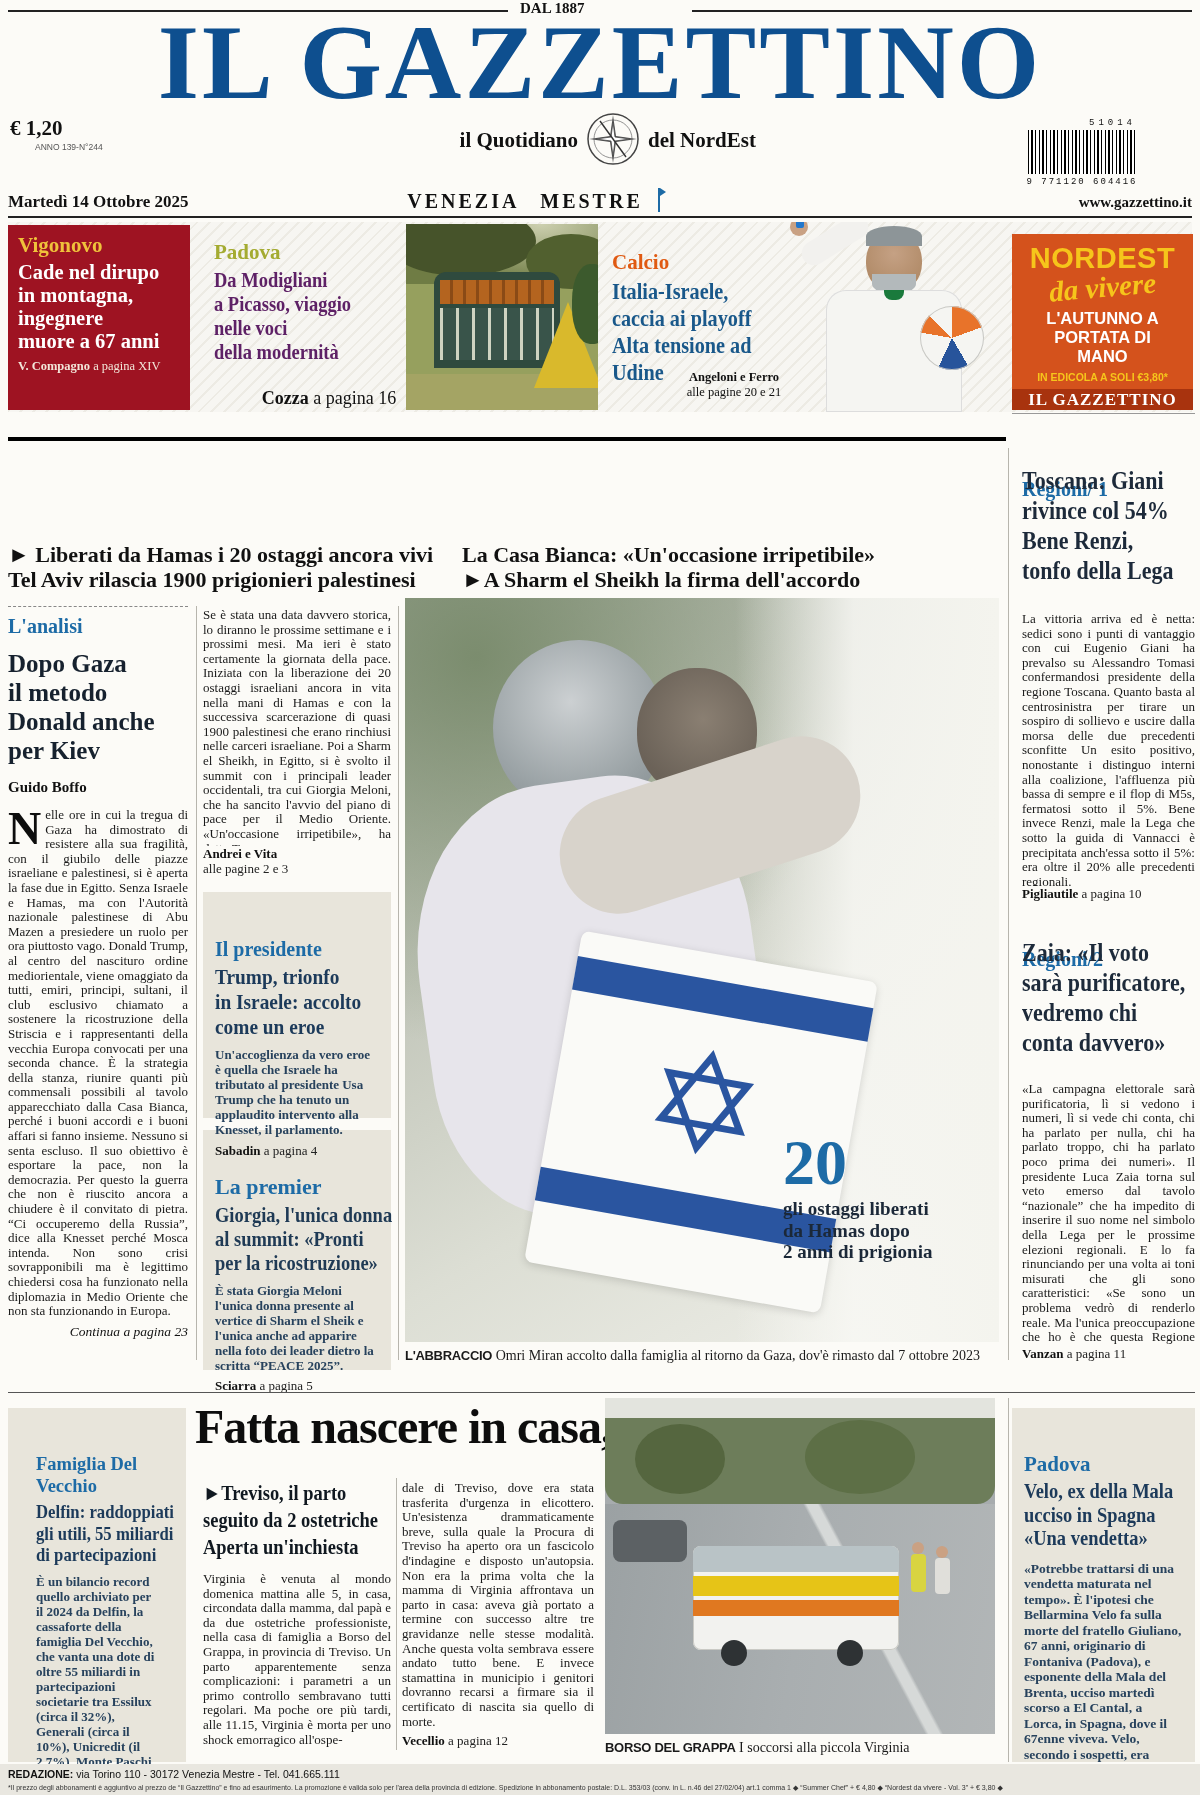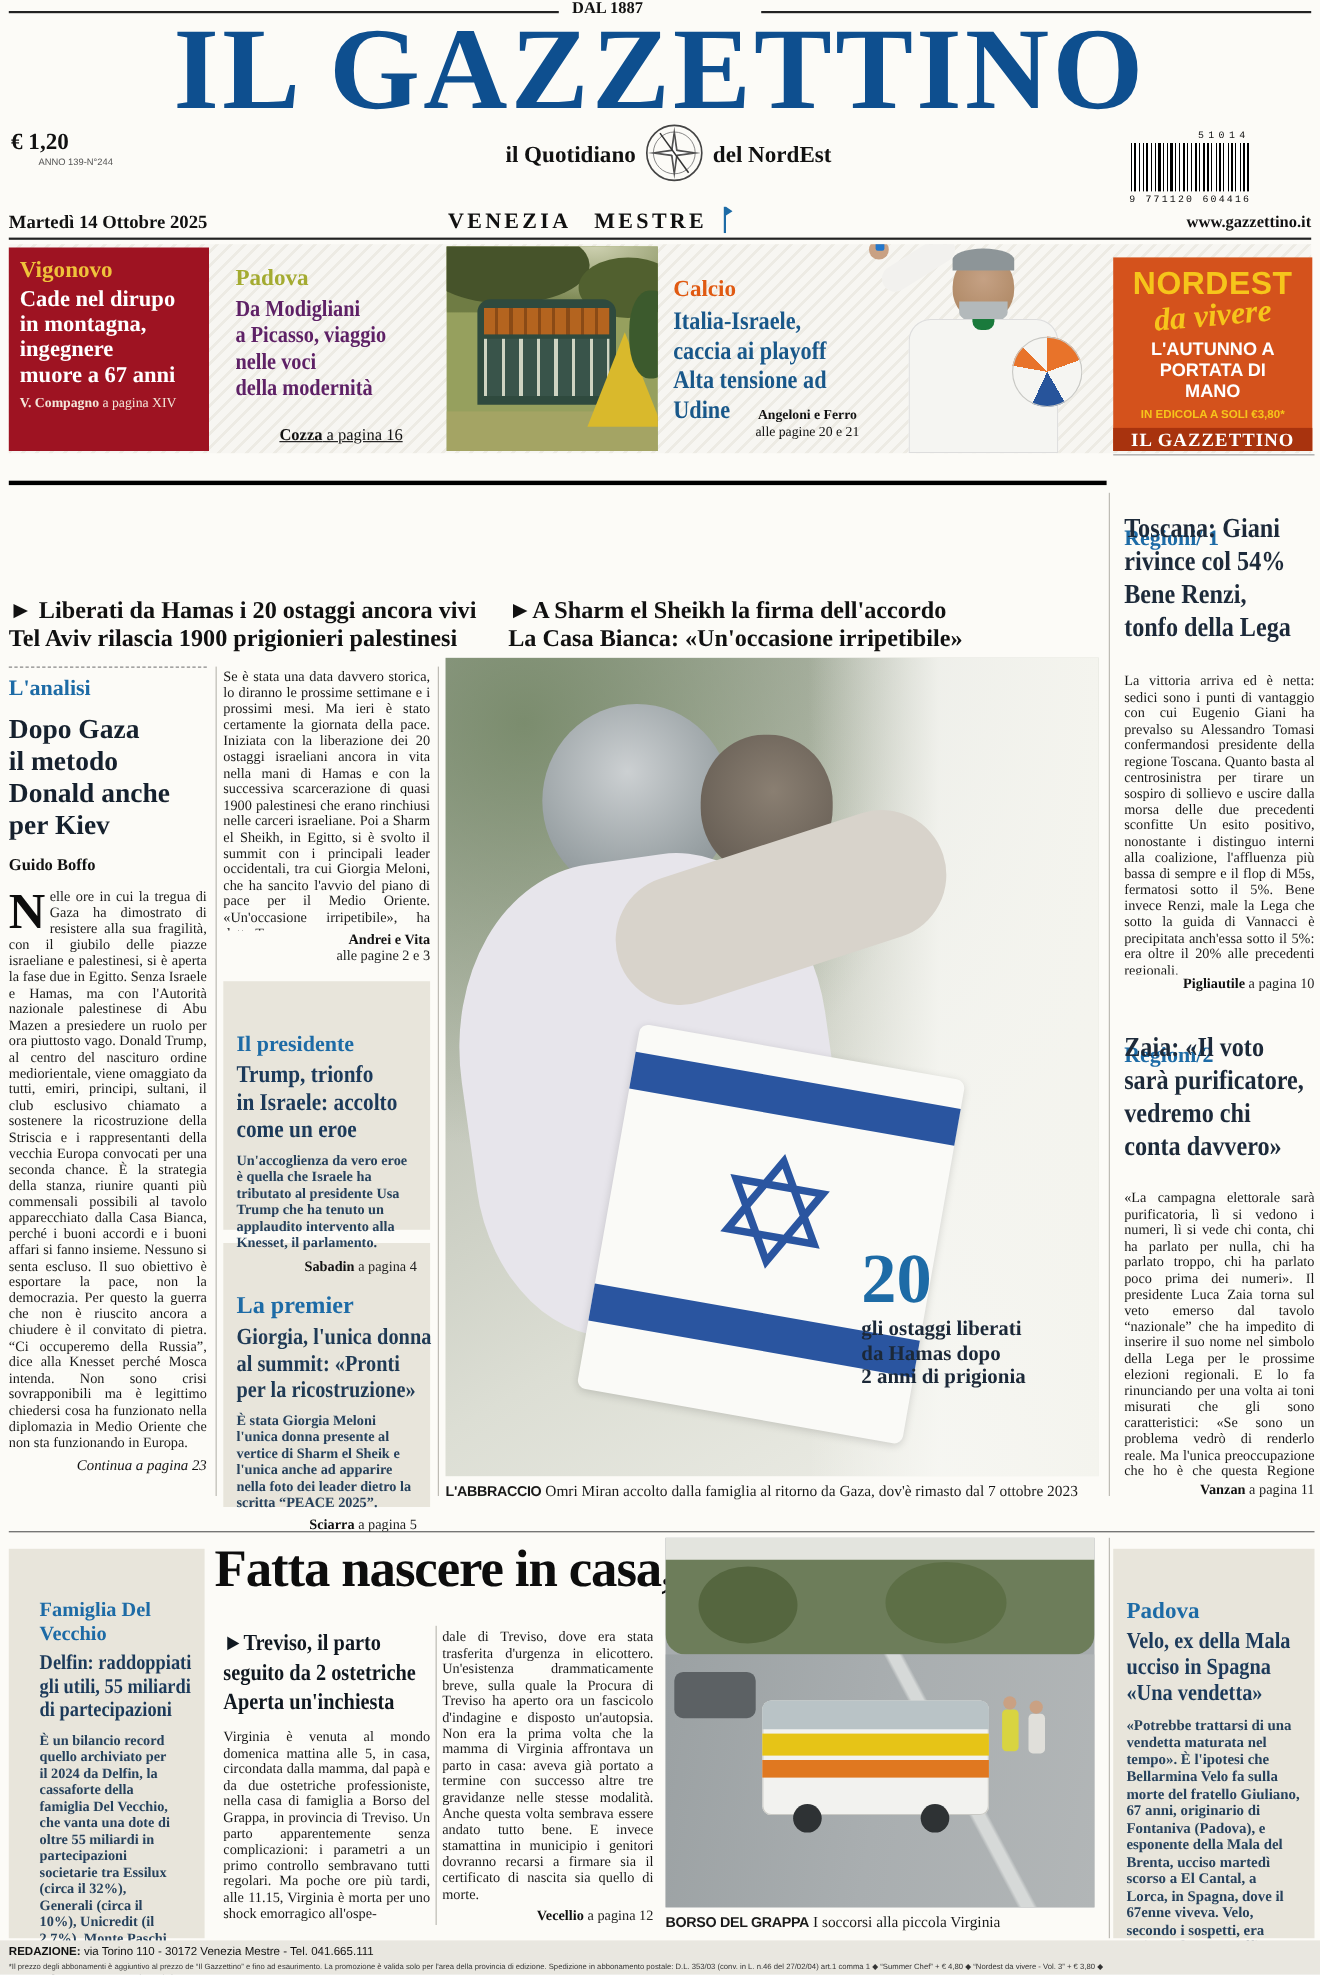--- a/index.html
+++ b/index.html
@@ -11,21 +11,21 @@
   .sans{font-family:"Liberation Sans",sans-serif;}
   .b{font-weight:700;}
   .i{font-style:italic;}
   .just{text-align:justify;}
   .nowrap{white-space:nowrap;}
   .rule{background:#222;}
   .masthead{font:700 106px/94px "Liberation Serif",serif;color:#0e4f8f;text-align:center;letter-spacing:3px;}
   .kicker{font:700 20px/22px "Liberation Serif",serif;color:#1d6ba6;margin-top:36px;}
   .body13{font:400 13px/14.6px "Liberation Serif",serif;color:#191919;}
   .boxbody{font:700 13px/15px "Liberation Serif",serif;color:#27425d;}
-  .byrow{font:400 13px/15px "Liberation Serif",serif;text-align:right;color:#222;}
+  .byrow{font:400 13px/15px "Liberation Serif",serif;color:#222;}
   .byrow b{font-weight:700;color:#111;}
   .beige{background:#e8e5db;}
   .cond{transform:scaleX(0.88);transform-origin:0 0;}
   .dropcap{float:left;font:700 46px/38px "Liberation Serif",serif;color:#0d0d0d;padding:2px 4px 0 0;}
   .strip{background:repeating-linear-gradient(135deg,#f7f6f2 0 7px,#edebe4 7px 9px);}
   .vline{background:#b7b5ad;width:1px;}
   .photo{overflow:hidden;position:absolute;}
   .caption{font:400 14px/16px "Liberation Serif",serif;color:#1a1a1a;}
   .caption b{font-family:"Liberation Sans",sans-serif;font-size:13px;letter-spacing:-0.3px;}
 </style>
@@ -84,21 +84,21 @@
     </div>
 
     <div class="abs" style="left:206px;top:18px;width:190px;height:170px;">
       <div class="b serif" style="font-size:21px;color:#a4ab31;">Padova</div>
       <div class="b serif cond" style="font-size:21px;line-height:24px;color:#5e2166;margin-top:3px;width:215px;">
         <div class="nowrap">Da Modigliani</div>
         <div class="nowrap">a Picasso, viaggio</div>
         <div class="nowrap">nelle voci</div>
         <div class="nowrap">della modernità</div>
       </div>
-      <div class="abs" style="left:40px;top:148px;width:150px;font-size:15px;text-align:left;text-decoration:underline;"><b>Cozza</b><span> a pagina 16</span></div>
+      <div class="abs" style="left:40px;top:148px;width:150px;font-size:18px;text-align:center;"><b>Cozza</b><span> a pagina 16</span></div>
     </div>
 
     <div class="photo" style="left:398px;top:2px;width:192px;height:186px;background:#96a05e;">
       <div class="abs" style="left:0;top:0;width:192px;height:60px;background:radial-gradient(ellipse at 70% 0%,#cdd0b0 0%,#6f7c44 70%);"></div>
       <div class="abs" style="left:-20px;top:-18px;width:150px;height:70px;background:#46532a;border-radius:50%;"></div>
       <div class="abs" style="left:120px;top:10px;width:90px;height:55px;background:#51602f;border-radius:50%;"></div>
       <div class="abs" style="left:28px;top:48px;width:126px;height:96px;background:#2f4a3e;border-radius:12px 12px 0 0;">
         <div style="margin:8px 6px 0 6px;height:24px;background:repeating-linear-gradient(90deg,#b4641f 0 10px,#8a4a16 10px 13px);"></div>
         <div style="margin:4px 6px 0 6px;height:52px;background:repeating-linear-gradient(90deg,#cfd4c2 0 3px,#39544a 3px 16px);"></div>
       </div>
@@ -141,22 +141,22 @@
 
   <div class="abs" style="left:1012px;top:413px;width:183px;height:1px;background:#999;"></div>
   <div class="abs" style="left:8px;top:437px;width:998px;height:4px;background:#000;"></div>
 
 
   <div class="abs b serif" style="left:8px;top:542px;width:452px;font-size:22px;line-height:25px;">
     <div class="nowrap">► Liberati da Hamas i 20 ostaggi ancora vivi</div>
     <div class="nowrap">Tel Aviv rilascia 1900 prigionieri palestinesi</div>
   </div>
   <div class="abs b serif" style="left:462px;top:542px;width:452px;font-size:22px;line-height:25px;">
+    <div class="nowrap">La Casa Bianca: «Un'occasione irripetibile»</div>
     <div class="nowrap">►A Sharm el Sheikh la firma dell'accordo</div>
-    <div class="nowrap">La Casa Bianca: «Un'occasione irripetibile»</div>
   </div>
 
   <div class="abs vline" style="left:196px;top:606px;height:754px;"></div>
   <div class="abs vline" style="left:398px;top:606px;height:754px;"></div>
   <div class="abs vline" style="left:1008px;top:448px;height:912px;"></div>
 
   <div class="abs" style="left:8px;top:600px;width:180px;height:762px;">
     <div style="border-top:1px dashed #888;height:0;margin-top:6px;"></div>
     <div class="kicker" style="margin-top:8px;">L'analisi</div>
     <div class="b serif" style="font-size:25px;line-height:29px;color:#16212e;margin-top:12px;">

